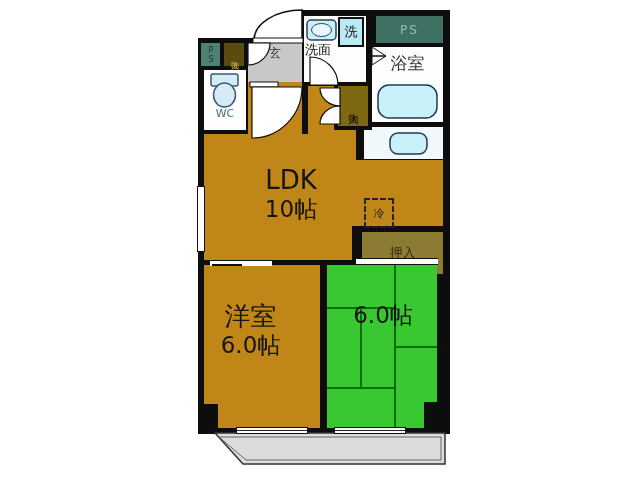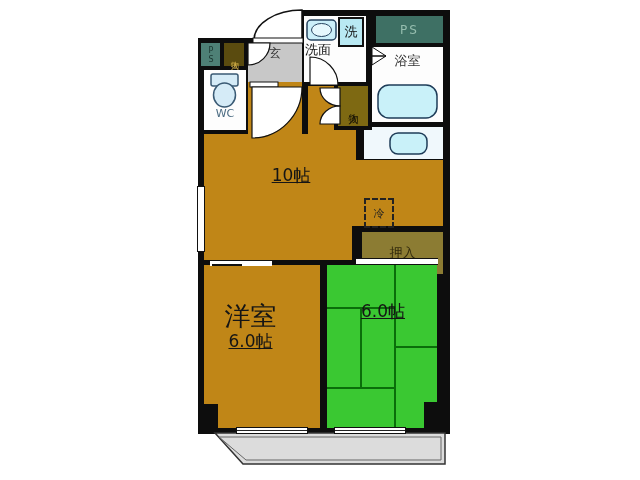--- a/index.html
+++ b/index.html
@@ -18,22 +18,22 @@
   .oshiire{background:#8c7c33;color:#332b0d;}
   .counter{background:#f0f8fc;}
   .washer-box{background:#b9e9f3;border:2px solid #111;color:#111;
               display:flex;align-items:center;justify-content:center;font-size:13px;}
   .vtext{writing-mode:vertical-rl;text-orientation:upright;line-height:1;
          display:flex;align-items:center;justify-content:center;}
   .center{display:flex;align-items:center;justify-content:center;}
   .tatami-line{position:absolute;background:#0a6e0a;}
   .room-label{text-align:center;color:#151515;line-height:1.15;}
   .room-label .nm{font-size:26px;}
-  .room-label .sz{font-size:17px;text-decoration:underline;}
-  .small-label{color:#333;font-size:13px;}
+  .room-label .sz{font-size:23px;}
+  .small-label{color:#333;font-size:17px;}
   .fusuma{background:#fff;border-top:1px solid #111;border-bottom:1px solid #111;}
   .win-h{background:linear-gradient(to bottom,#fff 42%,#222 42%,#222 58%,#fff 58%);border:1px solid #111;}
   .win-v{background:linear-gradient(to right,#fff 42%,#222 42%,#222 58%,#fff 58%);border:1px solid #111;}
   .fridge{border:2px dashed #222;color:#222;display:flex;align-items:center;justify-content:center;font-size:11px;}
   svg{position:absolute;left:0;top:0;}
 </style>
 </head>
 <body>
 
 <div id="canvas">
@@ -125,20 +125,21 @@
 
     <rect x="390" y="133" width="37" height="21" rx="8" fill="#c9f1f9" stroke="#1e3c58" stroke-width="1.5"></rect>
   </svg>
 
   <div class="abs small-label" style="left:248px;top:45px;width:54px;text-align:center;font-size:12px;">玄</div>
   <div class="abs" style="left:204px;top:107px;width:42px;text-align:center;font-size:11px;color:#4a6b82;">WC</div>
   <div class="abs" style="left:305px;top:41px;width:44px;font-size:13px;color:#111;">洗面</div>
   <div class="abs small-label" style="left:372px;top:52px;width:71px;text-align:center;">浴室</div>
 
   <div class="abs room-label" style="left:230px;top:166px;width:122px;">
+    <div class="nm">LDK</div>
     <div class="sz">10帖</div>
   </div>
 
   <div class="abs room-label" style="left:204px;top:302px;width:93px;">
     <div class="nm">洋室</div>
     <div class="sz">6.0帖</div>
   </div>
 
   <div class="abs room-label" style="left:327px;top:302px;width:112px;">
     <div class="sz">6.0帖</div>

